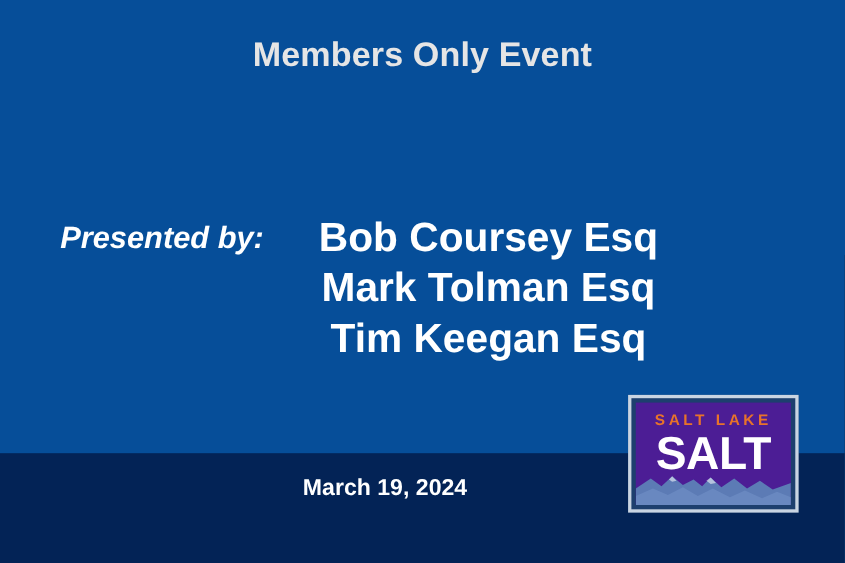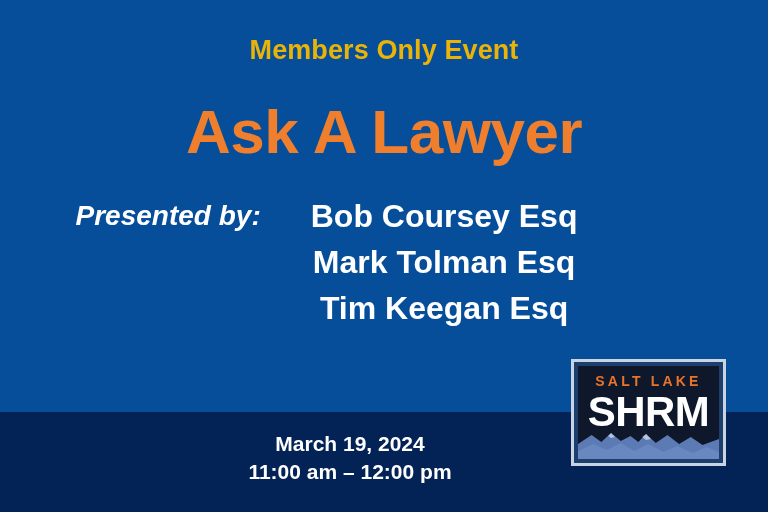--- a/index.html
+++ b/index.html
@@ -32,22 +32,22 @@
     height: 100px;
     background: #032356;
   }
 
   
   .kicker {
     position: absolute;
     left: 0; top: 33px;
     width: 768px;
     text-align: center;
-    color: #eab308;
-    font-size: 27px;
+    color: #e5e5e5;
+    font-size: 31px;
     font-weight: bold;
     letter-spacing: 0.1px;
     line-height: 34px;
   }
   .title {
     position: absolute;
     left: 0; top: 97px;
     width: 768px;
     text-align: center;
     color: #F07F2D;
@@ -75,21 +75,21 @@
     white-space: nowrap;
     padding-right: 22px;
   }
   .names {
     display: flex;
     flex-direction: column;
     align-items: center;
   }
   .name-line {
     color: #ffffff;
-    font-size: 32px;
+    font-size: 37px;
     font-weight: bold;
     line-height: 46px;
     white-space: nowrap;
     margin-left: 28px;
   }
 
   
   .format {
     position: absolute;
     left: 0; top: 352px;
@@ -129,21 +129,21 @@
     height: 107px;
     background: #1d3f6e;
     border: 3px solid #c9d4e2;
     box-sizing: border-box;
     padding: 4px;
   }
   .logo-inner {
     position: relative;
     width: 100%;
     height: 100%;
-    background: #0f172a;
+    background: #4c1d95;
     overflow: hidden;
   }
   .logo-mtn {
     position: absolute;
     left: 0;
     bottom: 0;
     width: 100%;
     height: 48px;
     display: block;
   }
@@ -177,43 +177,41 @@
 </head>
 <body>
 
 <div id="poster">
 
   <div class="band-top"></div>
   <div class="band-bottom"></div>
 
   <div class="kicker">Members Only Event</div>
 
-  <div class="title">Ask A Lawyer</div>
 
   <div class="presenters">
     <div class="presented-by">Presented by:</div>
     <div class="names">
       <div class="name-line">Bob Coursey Esq</div>
       <div class="name-line">Mark Tolman Esq</div>
       <div class="name-line">Tim Keegan Esq</div>
     </div>
   </div>
 
 
   <div class="datetime">
     <div class="date-line">March 19, 2024</div>
-    <div class="time-line">11:00 am – 12:00 pm</div>
   </div>
 
   <div class="logo">
     <div class="logo-inner">
       <svg class="logo-mtn" viewBox="0 0 145 48" preserveAspectRatio="none">
         <path d="M0,48 L0,33 L14,24 L24,31 L34,22 L44,30 L54,25 L62,31 L70,23 L80,32 L92,24 L104,33 L116,26 L128,34 L145,28 L145,48 Z" fill="#5C7BB5"></path>
         <path d="M0,48 L0,40 L16,33 L30,39 L44,32 L58,40 L72,33 L88,41 L102,35 L118,42 L132,36 L145,41 L145,48 Z" fill="#6E8CC4" opacity="0.75"></path>
         <path d="M34,22 L38,26 L34,27 L31,25 Z" fill="#ffffff" opacity="0.55"></path>
         <path d="M70,23 L75,28 L70,29 L66,26 Z" fill="#ffffff" opacity="0.55"></path>
       </svg>
       <div class="logo-salt-lake">SALT LAKE</div>
-      <div class="logo-shrm">SHRM</div>
+      <div class="logo-shrm">SALT</div>
     </div>
   </div>
 
 </div>
 
 </body></html>

